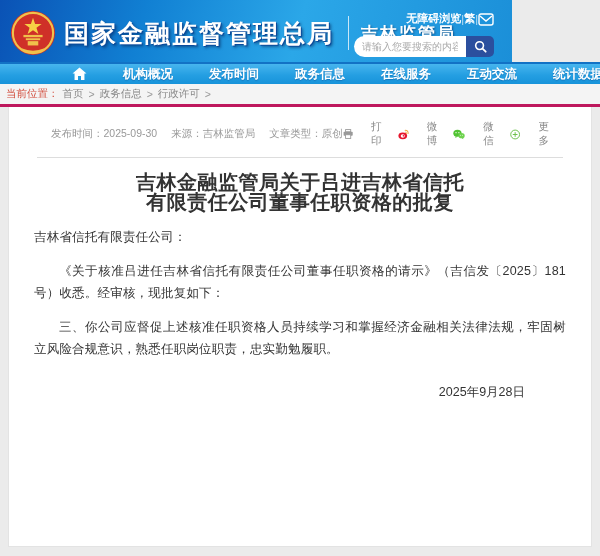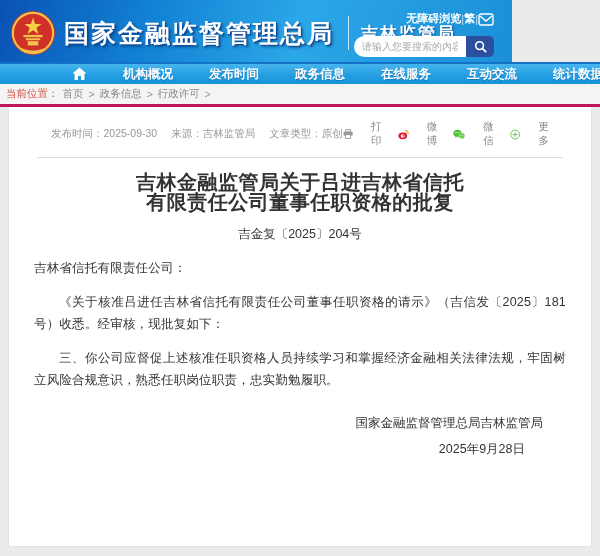--- a/index.html
+++ b/index.html
@@ -207,25 +207,23 @@
         <span>更多</span>
       </a>
     </div>
   </div>
   <hr class="divider">
 
   <h2 class="title-block">
     <div>吉林金融监管局关于吕进吉林省信托</div>
     <div>有限责任公司董事任职资格的批复</div>
   </h2>
-  <div class="doc-number">吉金复〔2025〕204号</div>
 
   <div class="body-text">
     <p class="salutation">吉林省信托有限责任公司：</p>
     <p class="para">《关于核准吕进任吉林省信托有限责任公司董事任职资格的请示》（吉信发〔2025〕181号）收悉。经审核，现批复如下：</p>
     <p class="para">三、你公司应督促上述核准任职资格人员持续学习和掌握经济金融相关法律法规，牢固树立风险合规意识，熟悉任职岗位职责，忠实勤勉履职。</p>
   </div>
 
   <div class="signature-block">
-    <div class="sig-name">国家金融监督管理总局吉林监管局</div>
     <div class="sig-date">2025年9月28日</div>
   </div>
 </main>
 
 </body></html>

